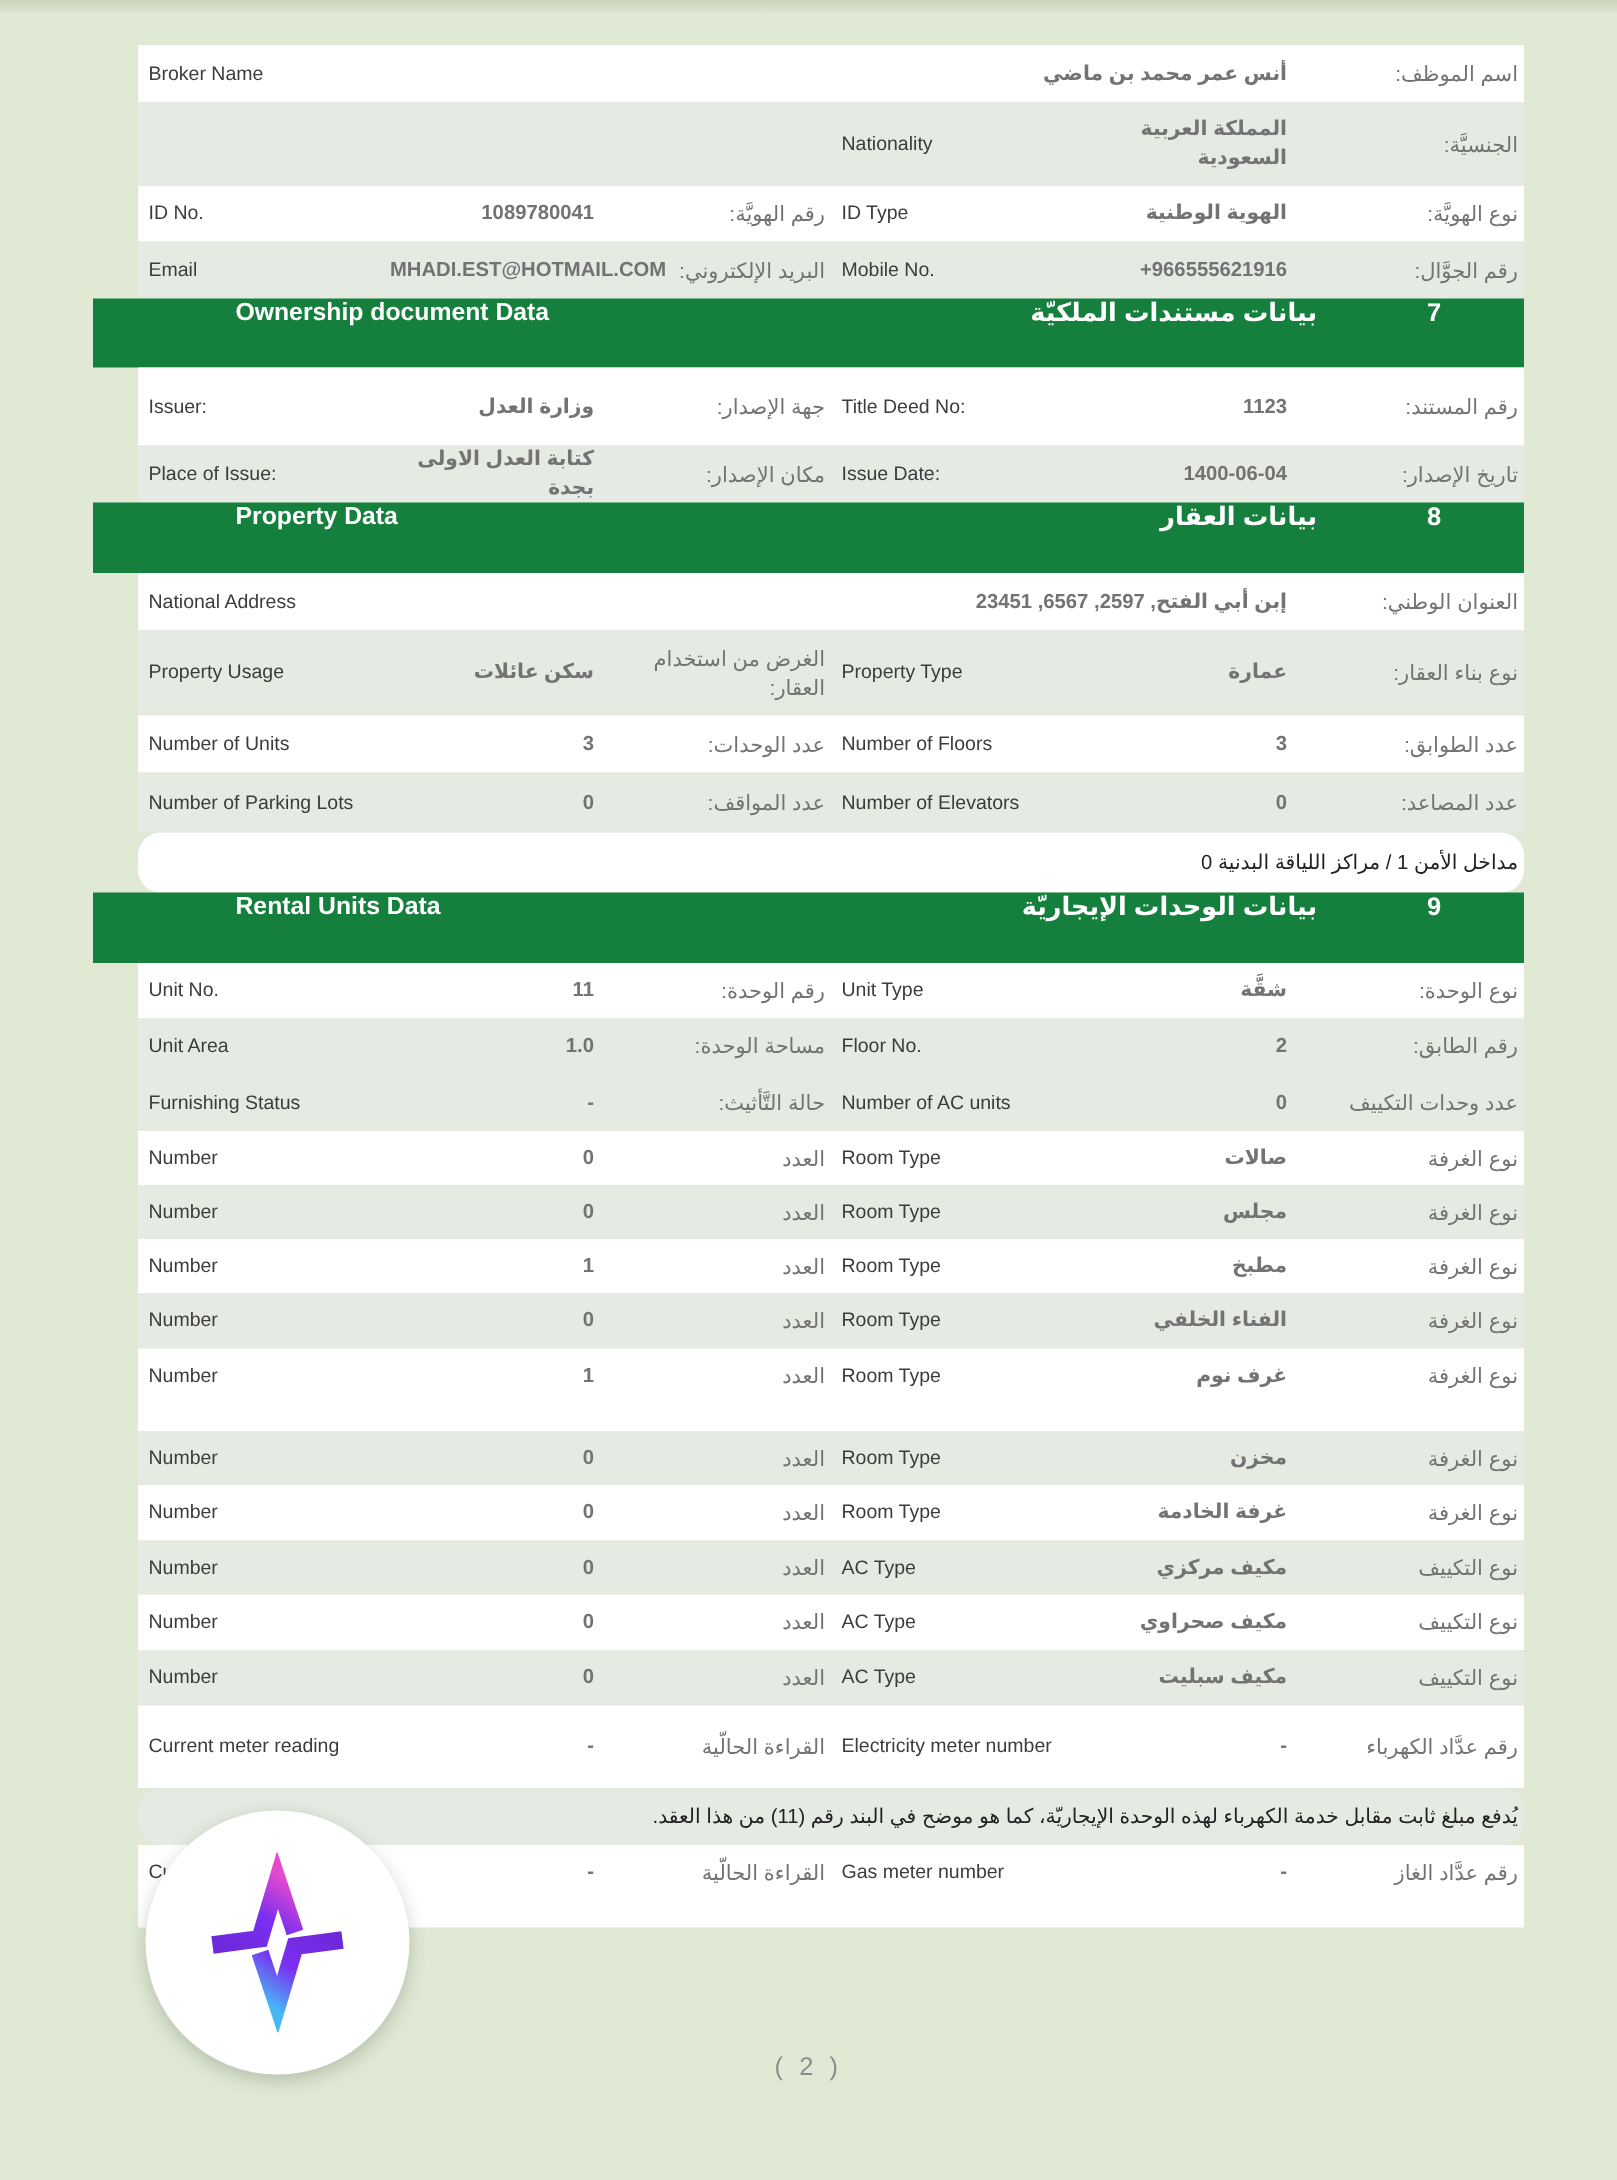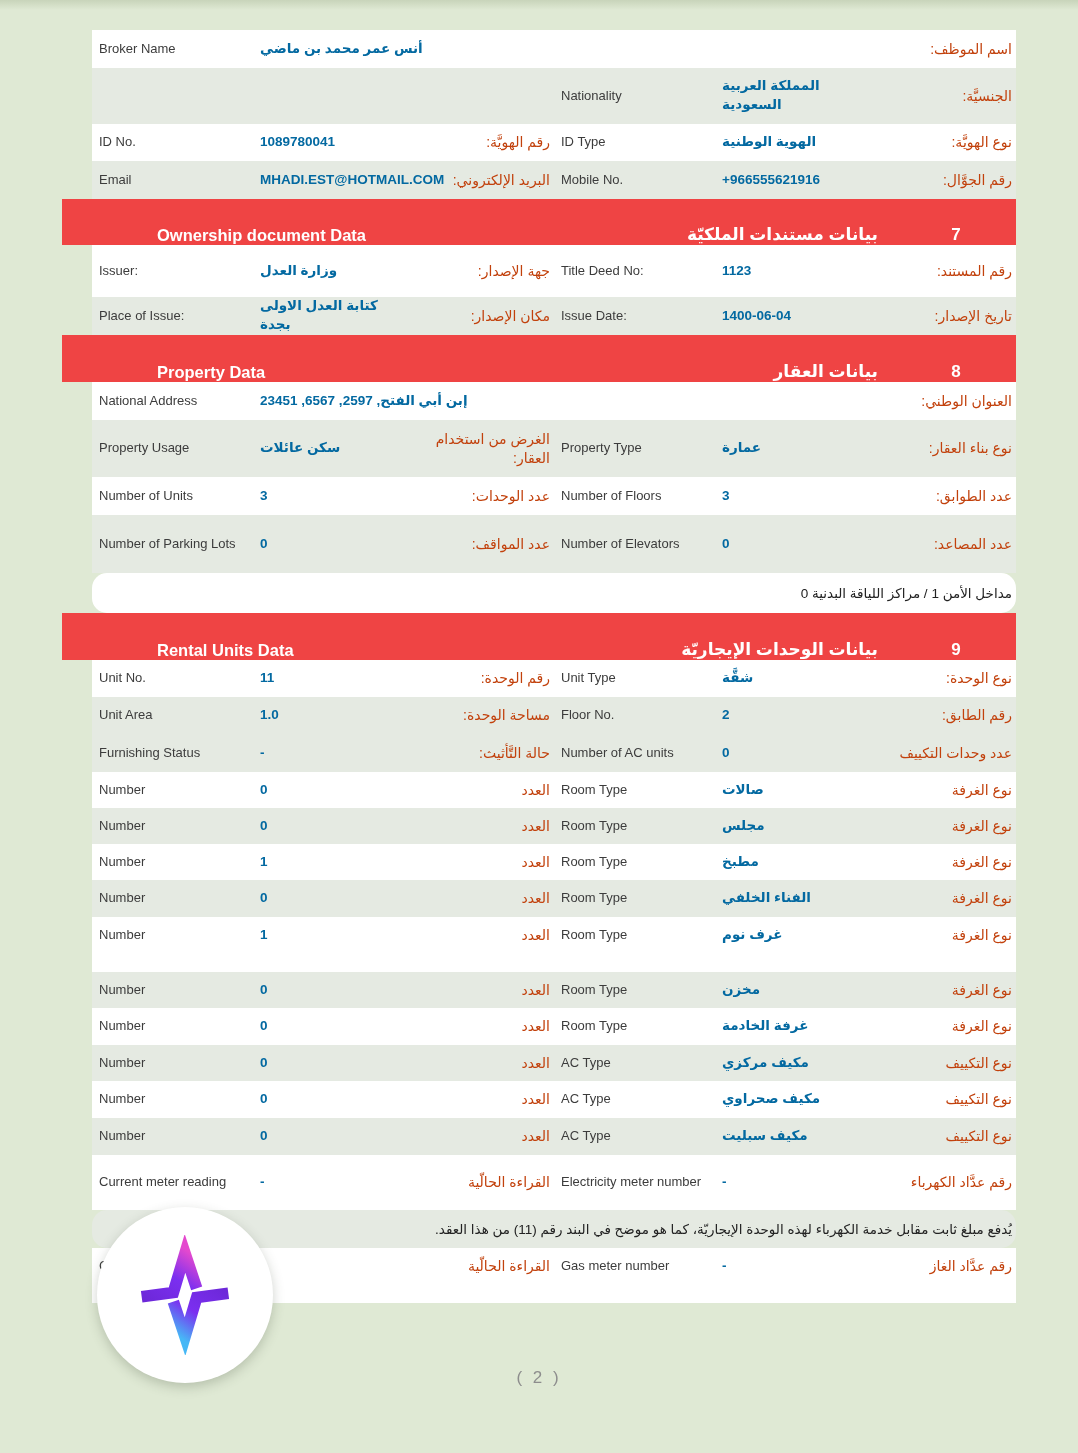--- a/index.html
+++ b/index.html
@@ -10,25 +10,25 @@
     color:#222;
   }
   .top-shade{position:absolute;left:0;top:0;width:100%;height:10px;
     background:linear-gradient(#c8d4ba,#dfe9d4);}
   .doc-table{position:absolute;left:62px;top:30px;width:954px;background:transparent;}
   .row{display:flex;align-items:center;background:#ffffff;box-sizing:border-box;margin-left:30px;}
   .row.light{background:#e5eae2;}
   .row.tall-top{align-items:flex-start;padding-top:9px;}
   .half{flex:1;display:flex;align-items:center;min-width:0;}
   .en{width:168px;flex-shrink:0;padding-left:7px;font-size:13px;line-height:1.45;color:#3c3c3c;box-sizing:border-box;}
-  .val{flex:1;text-align:left;font-weight:bold;font-size:13.5px;line-height:1.4;color:#0369a1;min-width:0;}
+  .val{flex:1;text-align:right;font-weight:bold;font-size:13.5px;line-height:1.4;color:#737373;min-width:0;}
   .val.rtl{direction:rtl;}
   .ar{width:158px;flex-shrink:0;padding-right:4px;text-align:right;direction:rtl;
-    font-size:14px;line-height:1.3;color:#c2410c;box-sizing:border-box;}
-  .sec-header{display:flex;align-items:flex-end;background:#ef4444;color:#fff;font-weight:bold;}
+    font-size:14px;line-height:1.3;color:#737373;box-sizing:border-box;}
+  .sec-header{display:flex;align-items:flex-start;background:#15803d;color:#fff;font-weight:bold;}
   .sec-en{margin-left:95px;font-size:16.5px;}
   .sec-ar{margin-left:auto;margin-right:18px;font-size:17px;direction:rtl;}
   .sec-num{width:120px;flex-shrink:0;text-align:center;font-size:17px;}
   .note{justify-content:flex-start;border-radius:15px;}
   .note .note-text{width:100%;text-align:right;direction:rtl;padding:0 4px 0 8px;
     font-size:13.5px;color:#222;box-sizing:border-box;}
   .page-num{position:absolute;left:0;top:1368px;width:100%;text-align:center;
     color:#8d8d8d;font-size:17px;letter-spacing:3px;}
   .logo-badge{position:absolute;left:97px;top:1207px;width:176px;height:176px;border-radius:50%;
     background:#ffffff;box-shadow:0 4px 12px rgba(60,70,50,.25);
@@ -149,21 +149,21 @@
       <span class="val">3</span>
       <span class="ar">عدد الوحدات:</span>
     </div>
     <div class="half">
       <span class="en">Number of Floors</span>
       <span class="val">3</span>
       <span class="ar">عدد الطوابق:</span>
     </div>
   </div>
 
-  <div class="row light" style="height:58px">
+  <div class="row light" style="height:40px">
     <div class="half">
       <span class="en">Number of Parking Lots</span>
       <span class="val">0</span>
       <span class="ar">عدد المواقف:</span>
     </div>
     <div class="half">
       <span class="en">Number of Elevators</span>
       <span class="val">0</span>
       <span class="ar">عدد المصاعد:</span>
     </div>

